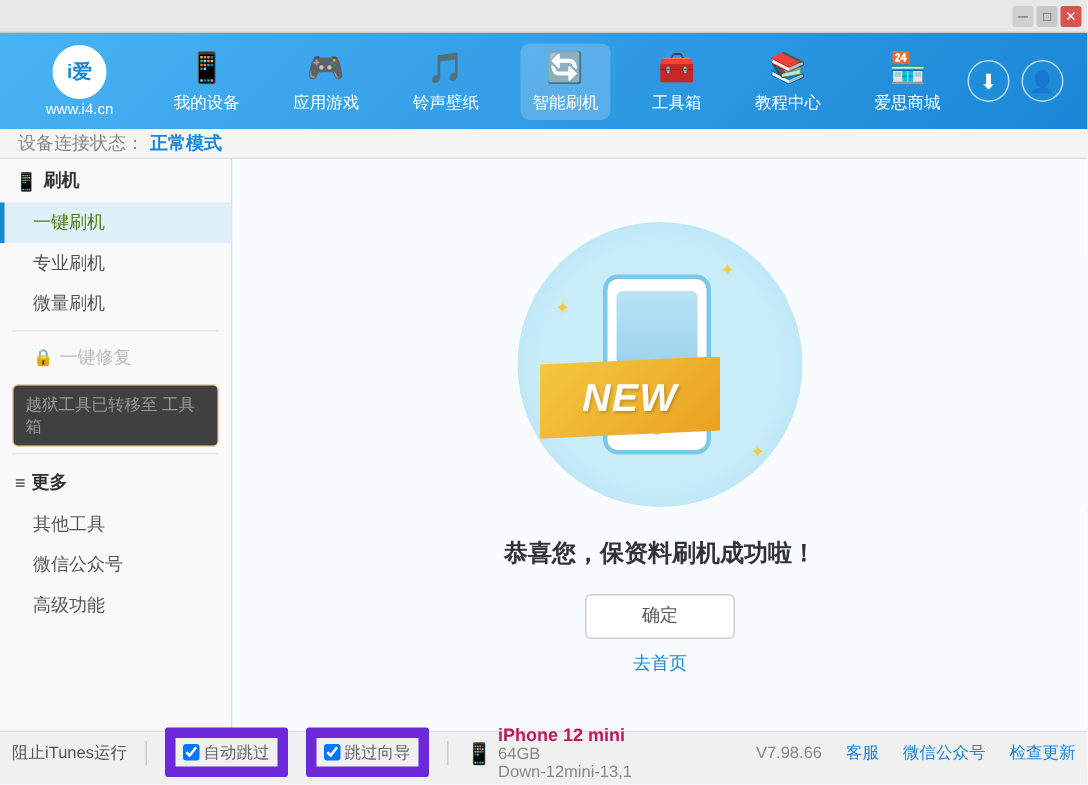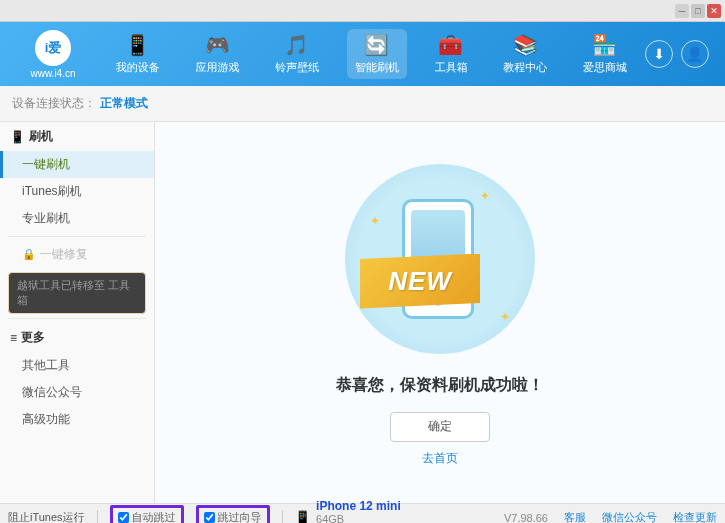--- a/index.html
+++ b/index.html
@@ -55,21 +55,21 @@
     .header-right-btn {
       width: 28px; height: 28px;
       border: 1.5px solid rgba(255,255,255,0.7);
       border-radius: 50%;
       display: flex; align-items: center; justify-content: center;
       color: white; font-size: 14px; cursor: pointer;
     }
 
     
     .status-bar {
-      height: 36px;
+      height: 20px;
       background: #f5f5f5;
       border-bottom: 1px solid #e0e0e0;
       display: flex; align-items: center;
       padding: 0 12px;
       font-size: 12px; color: #666;
     }
     .status-label { color: #888; margin-right: 4px; }
     .status-value { color: #1a87d6; font-weight: bold; }
 
     
@@ -220,28 +220,28 @@
       background: #f0f0f0;
       border-top: 1px solid #ddd;
       display: flex; align-items: center;
       padding: 0 8px;
       font-size: 11px; color: #666;
       justify-content: space-between;
     }
     .bottom-left { display: flex; align-items: center; gap: 8px; }
     .bottom-device { display: flex; align-items: center; gap: 4px; }
     .device-icon { color: #1a87d6; font-size: 14px; }
-    .device-name { color: #1d4ed8; font-weight: bold; font-size: 12px; }
+    .device-name { color: #be185d; font-weight: bold; font-size: 12px; }
     .device-detail { color: #888; font-size: 11px; }
     .checkbox-area {
       display: flex; align-items: center; gap: 4px;
     }
     .checkbox-item {
       display: flex; align-items: center; gap: 3px;
-      border: 3px solid #6d28d9;
+      border: 7px solid #6d28d9;
       padding: 2px 5px;
       border-radius: 2px;
       cursor: pointer;
     }
     .bottom-right { display: flex; align-items: center; gap: 16px; color: #888; }
     .stop-itunes { color: #555; font-size: 11px; cursor: pointer; }
 
     
     .win-controls {
       display: flex; gap: 2px; align-items: center;
@@ -321,24 +321,24 @@
   <div class="sidebar">
 
     <div class="sidebar-section-title">
       <span class="icon">📱</span>
       <span>刷机</span>
     </div>
     <div class="sidebar-item active">
       <span>一键刷机</span>
     </div>
     <div class="sidebar-item">
-      <span>iTunes刷机</span>
+      <span>专业刷机</span>
     </div>
     <div class="sidebar-item">
-      <span>专业刷机</span>
+      <span>微量刷机</span>
     </div>
 
     <div class="sidebar-divider"></div>
 
     <div class="sidebar-disabled">
       <span class="icon">🔒</span>
       <span>一键修复</span>
     </div>
     <div class="jailbreak-notice">
       <span>越狱工具已转移至

